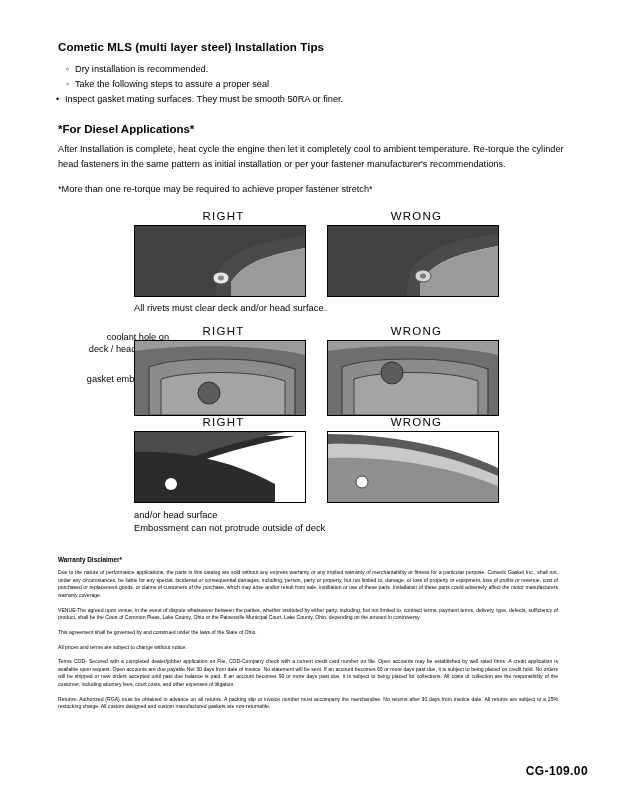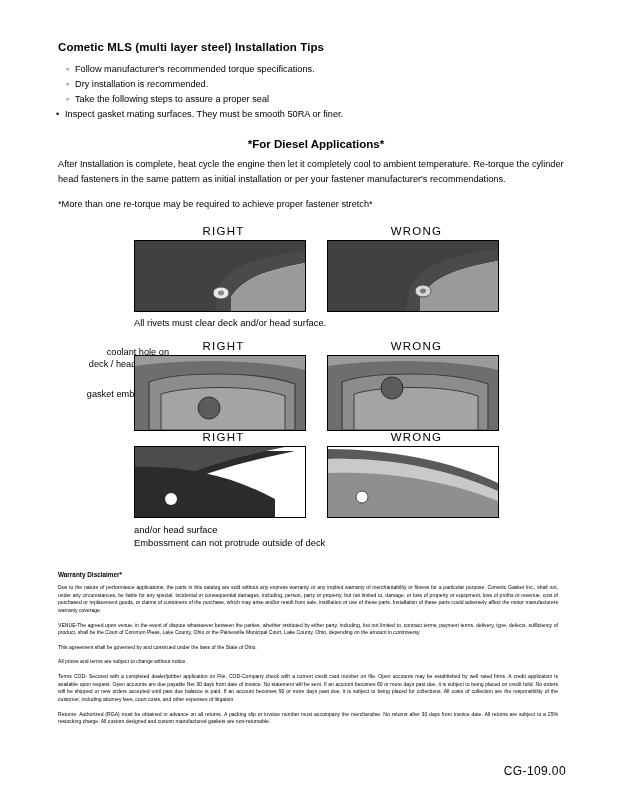--- a/index.html
+++ b/index.html
@@ -61,21 +61,20 @@
     content: "\2022";
     position: absolute;
     left: 0;
     top: 0;
     font-size: 9px;
   }
   h2.subtitle {
     font-size: 11.5px;
     font-weight: bold;
     margin: 16px 0 7px 14px;
-    text-align: center;
   }
   p.body {
     font-size: 9.2px;
     line-height: 1.63;
     margin: 0 0 10px 14px;
   }
   p.note {
     font-size: 9.2px;
     margin: 12px 0 0 14px;
   }
@@ -138,35 +137,35 @@
     margin: 0 0 6px 0;
   }
   .warranty p {
     font-size: 5.1px;
     line-height: 1.5;
     margin: 0 0 7px 0;
     text-align: justify;
   }
   .docnum {
     position: absolute;
-    right: 52px;
+    right: 30px;
     bottom: 22px;
     font-size: 12px;
     letter-spacing: 0.4px;
+    font-weight: bold;
   }
 </style>
 </head>
 <body>
 
 <div class="page">
 
   <h1 class="title">Cometic MLS (multi layer steel) Installation Tips</h1>
 
   <ul class="bullets">
-    <li>Follow manufacturer's recommended torque specifications.</li>
     <li>Dry installation is recommended.</li>
     <li>Take the following steps to assure a proper seal</li>
   </ul>
   <ul class="sub">
     <li>Inspect gasket mating surfaces.  They must be smooth 50RA or finer.</li>
   </ul>
 
   <h2 class="subtitle">*For Diesel Applications*</h2>
   <p class="body">After Installation is complete, heat cycle the engine then let it completely cool to ambient temperature. Re-torque the cylinder head fasteners in the same pattern as initial installation or per your fastener manufacturer's recommendations.</p>
   <p class="note">*More than one re-torque may be required to achieve proper fastener stretch*</p>

